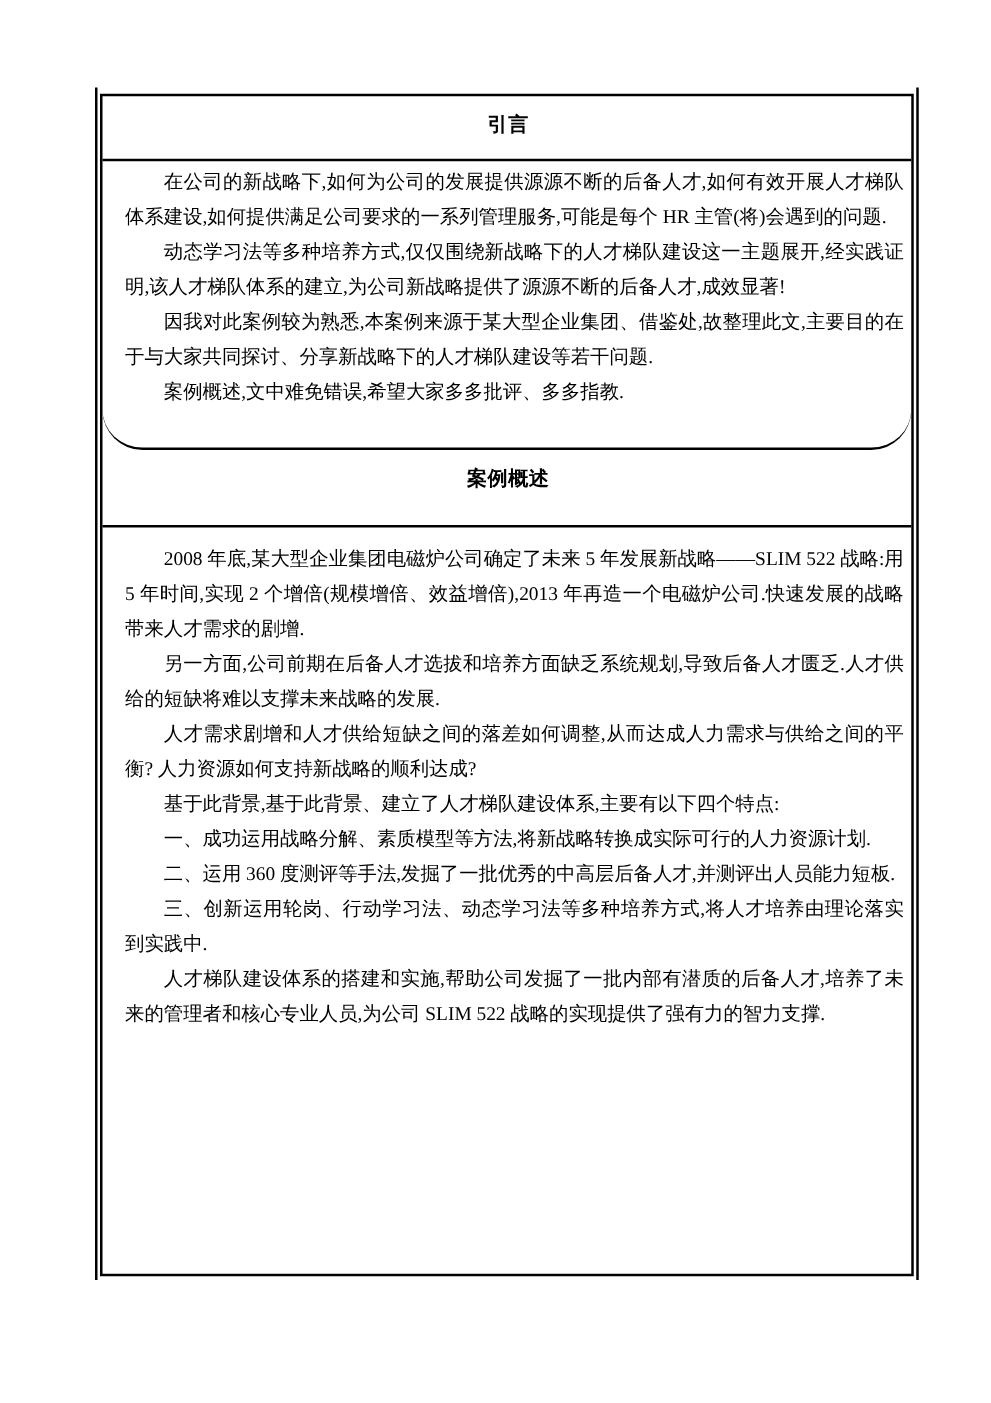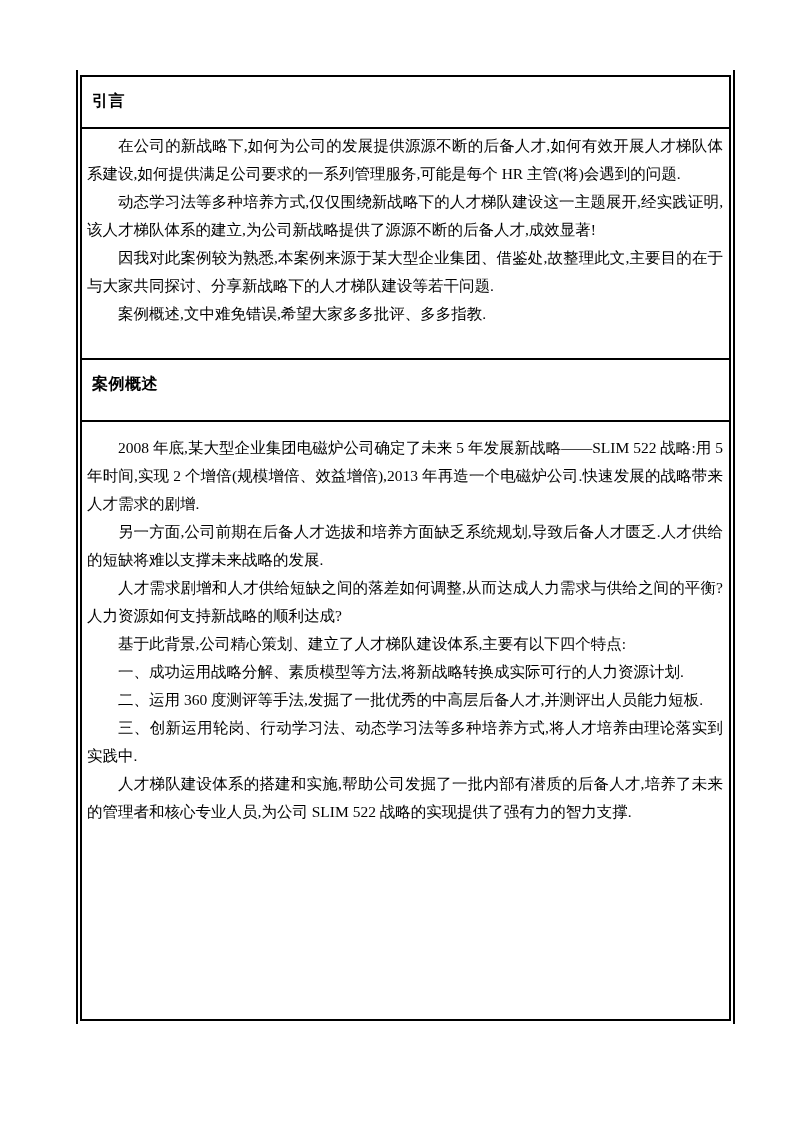--- a/index.html
+++ b/index.html
@@ -31,35 +31,37 @@
     left: 2px;
     right: 2px;
     top: 5px;
     bottom: 3px;
     border: 2px solid #000;
     display: flex;
     flex-direction: column;
   }
   .cell {
     box-sizing: border-box;
+    text-align: center;
   }
   .cell.header {
     height: 52px;
     border-bottom: 2px solid #000;
     font-weight: bold;
     font-size: 16px;
     line-height: 1;
     padding: 16px 8px 0 10px;
     letter-spacing: 0.5px;
   }
   .cell.body {
     font-size: 15.5px;
     line-height: 28px;
     text-align: justify;
-    padding: 3px 6px 0 5px;
+    padding: 3px 6px 0 18px;
+    border-radius: 32px;
   }
   #intro-body {
     height: 231px;
     border-bottom: 2px solid #000;
   }
   #overview-heading {
     height: 62px;
   }
   #overview-body {
     flex: 1;
@@ -90,21 +92,21 @@
     </div>
 
     <div class="cell header" id="overview-heading">
       <span>案例概述</span>
     </div>
 
     <div class="cell body" id="overview-body">
       <p>2008 年底,某大型企业集团电磁炉公司确定了未来 5 年发展新战略——SLIM 522 战略:用 5 年时间,实现 2 个增倍(规模增倍、效益增倍),2013 年再造一个电磁炉公司.快速发展的战略带来人才需求的剧增.</p>
       <p>另一方面,公司前期在后备人才选拔和培养方面缺乏系统规划,导致后备人才匮乏.人才供给的短缺将难以支撑未来战略的发展.</p>
       <p>人才需求剧增和人才供给短缺之间的落差如何调整,从而达成人力需求与供给之间的平衡? 人力资源如何支持新战略的顺利达成?</p>
-      <p>基于此背景,公司精心策划、建立了人才梯队建设体系,主要有以下四个特点:</p>
+      <p>基于此背景,基于此背景、建立了人才梯队建设体系,主要有以下四个特点:</p>
       <p>一、成功运用战略分解、素质模型等方法,将新战略转换成实际可行的人力资源计划.</p>
       <p>二、运用 360 度测评等手法,发掘了一批优秀的中高层后备人才,并测评出人员能力短板.</p>
       <p>三、创新运用轮岗、行动学习法、动态学习法等多种培养方式,将人才培养由理论落实到实践中.</p>
       <p class="gap-before">人才梯队建设体系的搭建和实施,帮助公司发掘了一批内部有潜质的后备人才,培养了未来的管理者和核心专业人员,为公司 SLIM 522 战略的实现提供了强有力的智力支撑.</p>
     </div>
 
   </div>
 </div>
 
 </body></html>

